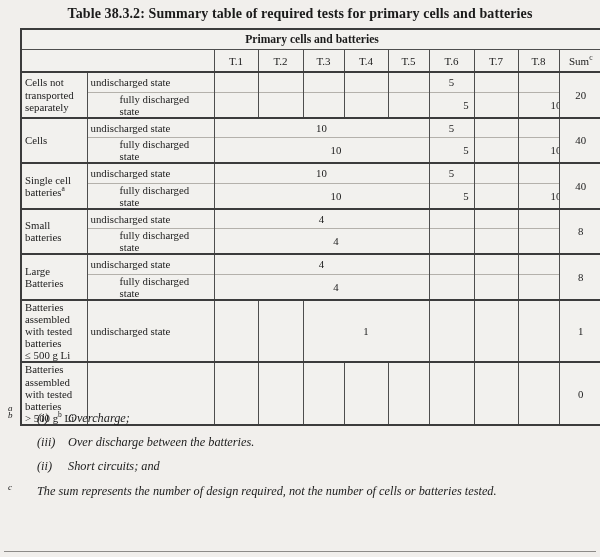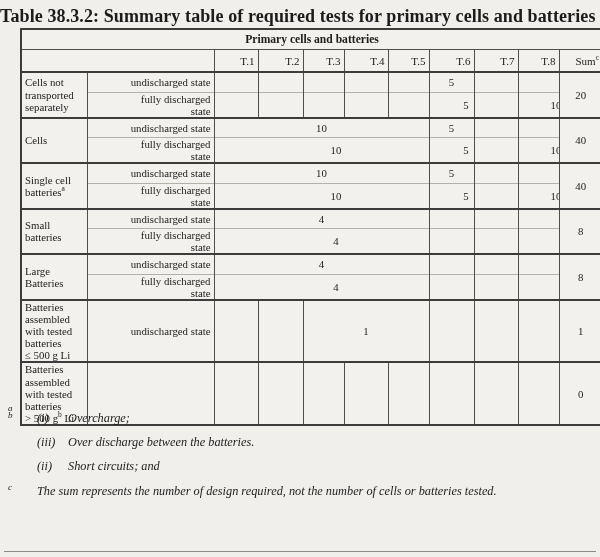--- a/index.html
+++ b/index.html
@@ -7,21 +7,21 @@
     width:600px; height:557px;
     background:#f1efec;
     font-family:"Liberation Serif", serif;
     color:#1b1b1b;
     -webkit-font-smoothing:antialiased;
   }
   .page { position:relative; width:600px; height:557px; overflow:hidden; }
 
   .title {
     position:absolute; top:6px; left:0; width:100%;
-    text-align:left; font-weight:bold; font-size:18px;
+    text-align:center; font-weight:bold; font-size:14px;
     letter-spacing:0.1px;
   }
 
   table.summary {
     position:absolute; left:20px; top:28px;
     width:582px;
     border-collapse:collapse; table-layout:fixed;
     border:2px solid #3c3c3c;
   }
   table.summary td {
@@ -31,32 +31,32 @@
     padding:0 3px;
     overflow:hidden;
     vertical-align:middle;
     background:#f2f1ee;
   }
   tr.h1 td {
     font-weight:bold; text-align:center;
     height:19px; font-size:11.6px;
     border-bottom:1px solid #4e4e4e;
   }
-  tr.h2 td { text-align:right; height:21px; font-size:11px;margin-left:12px; }
+  tr.h2 td { text-align:center; height:21px; font-size:11px;margin-left:12px; }
   tr.sec td { border-top:2px solid #3c3c3c; }
   tr.sub2 td { border-top:1px solid #b4b1ab;padding-left:32px; }
   tr.r { height:20px; }
   tr.tall1 { height:48px; }
   tr.tall2 { height:59px;padding-left:24px; }
 
   td.lbl {
     text-align:left; padding:2px 4px;
     font-size:10.5px; line-height:1.13;
   }
-  td.st { text-align:right; padding-left:7px;margin-top:28px; }
+  td.st { text-align:left; padding-left:7px;margin-top:28px; }
   td.v  { text-align:center; }
   td.sum { text-align:center; }
 
   sup { font-size:7.5px; vertical-align:super; line-height:0; }
 
   .footnotes { position:absolute; left:0; top:404px; width:600px; }
   .fn {
     position:relative;
     padding-left:37px; padding-right:8px;
     font-style:italic; font-size:12.3px; line-height:1.32;

